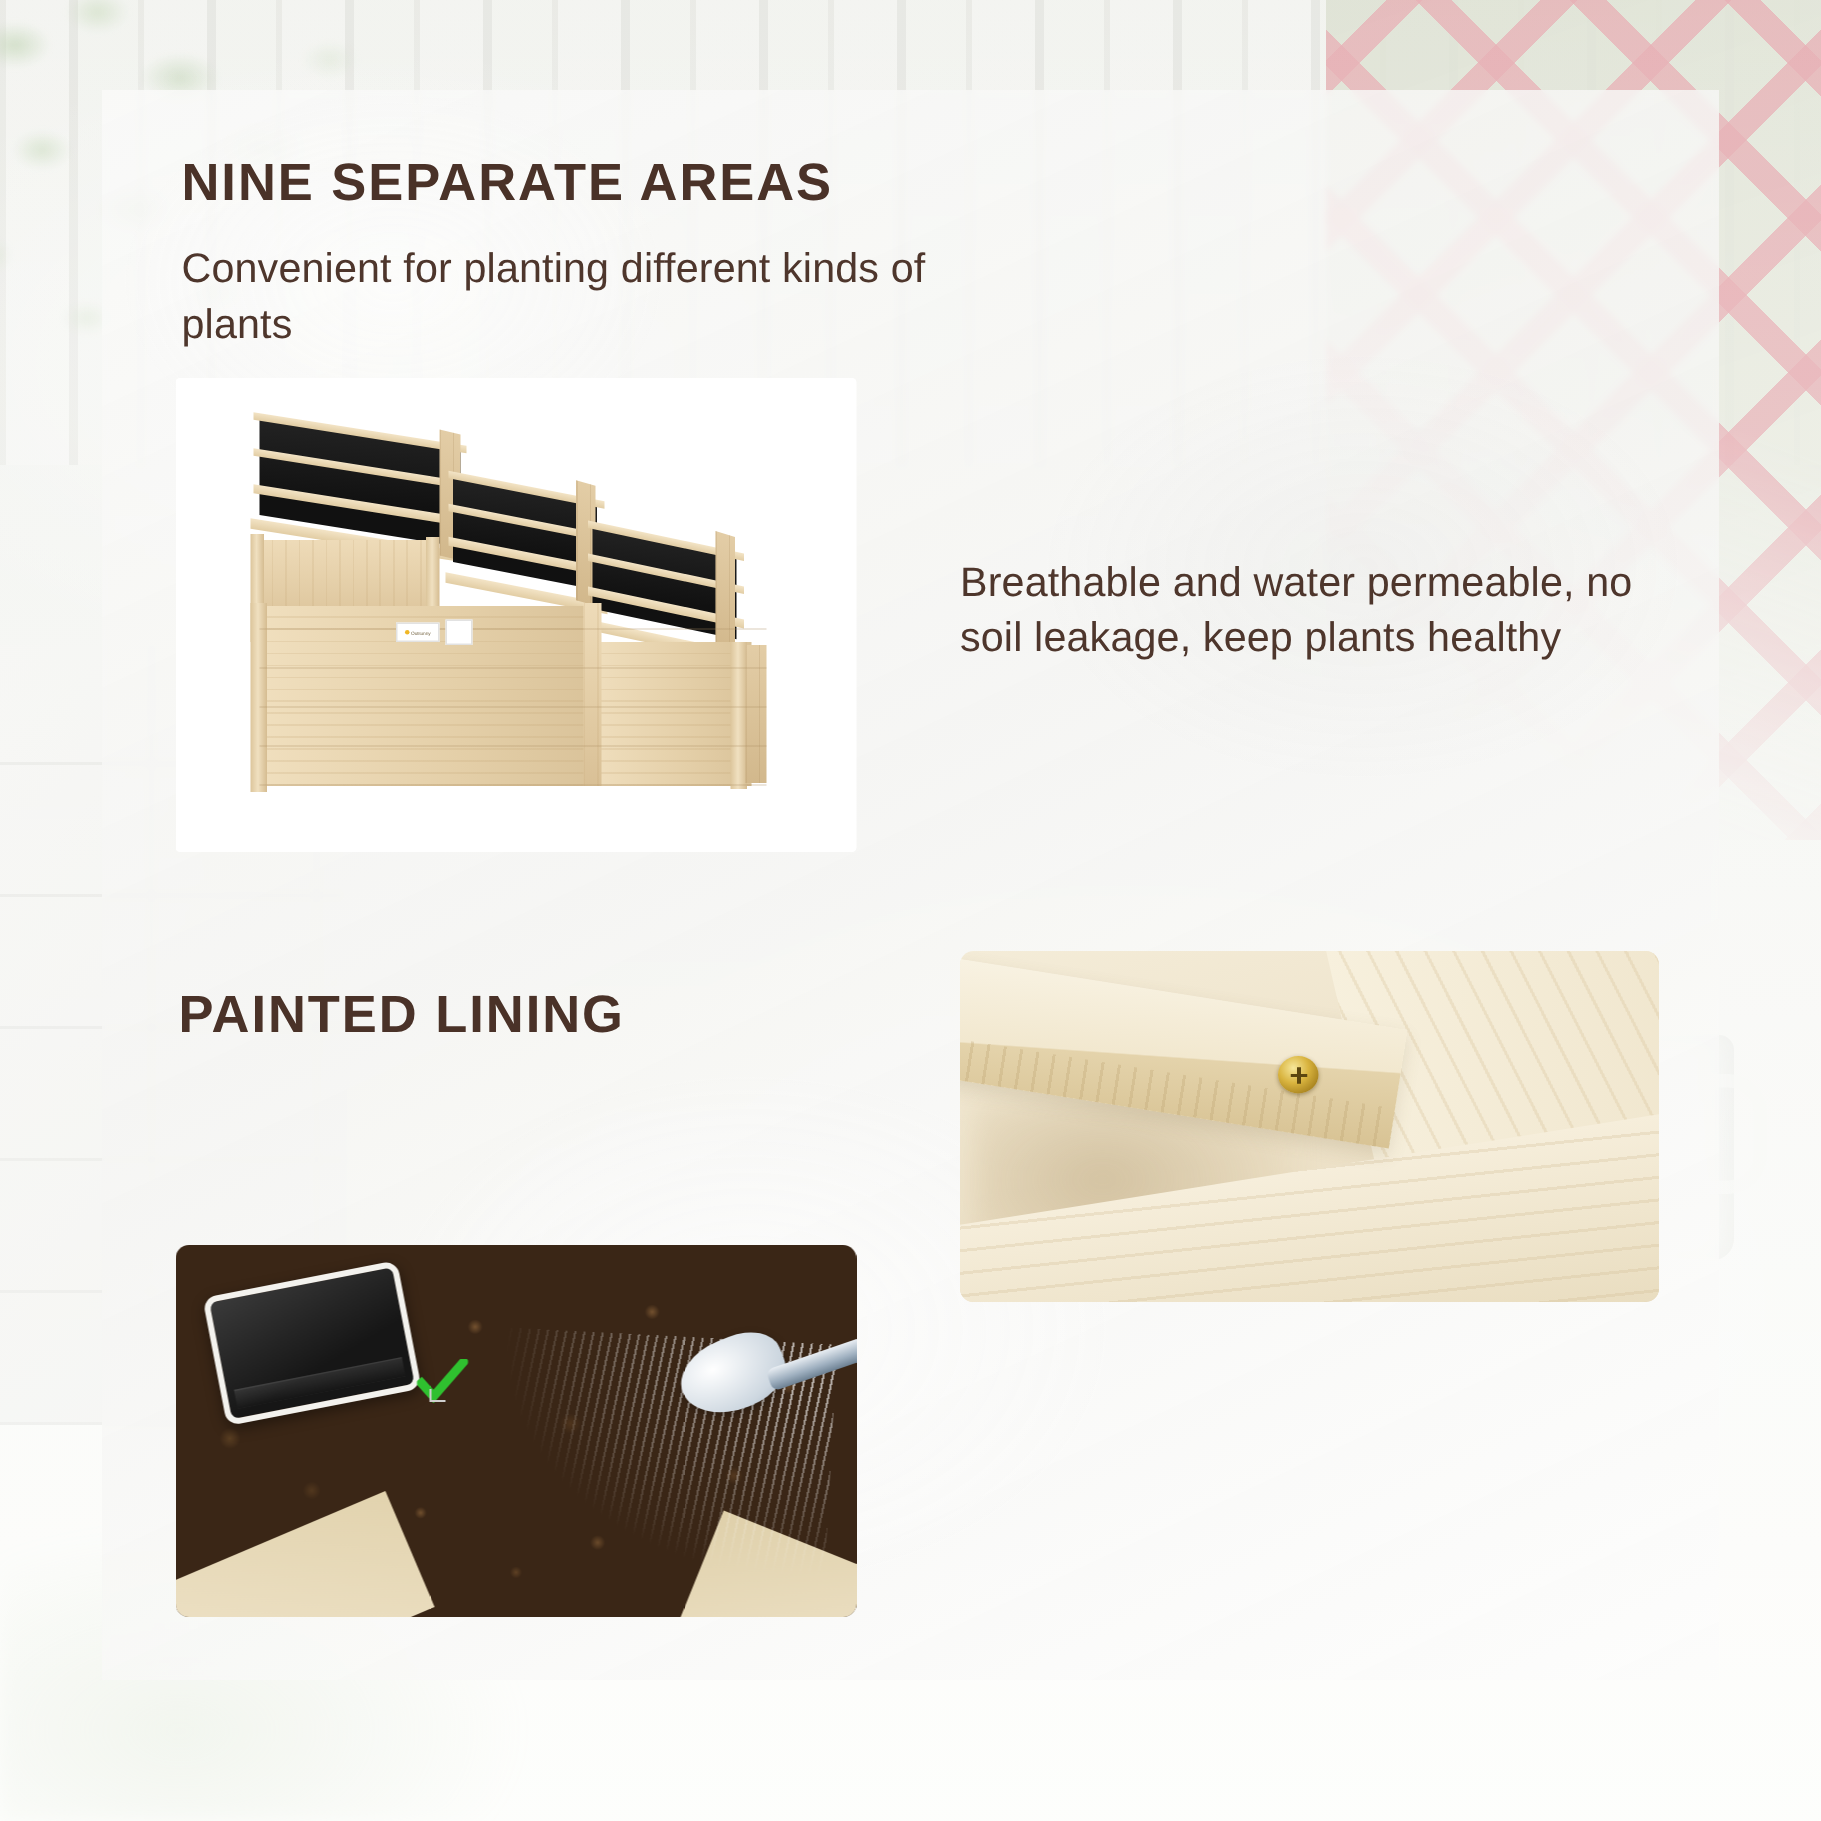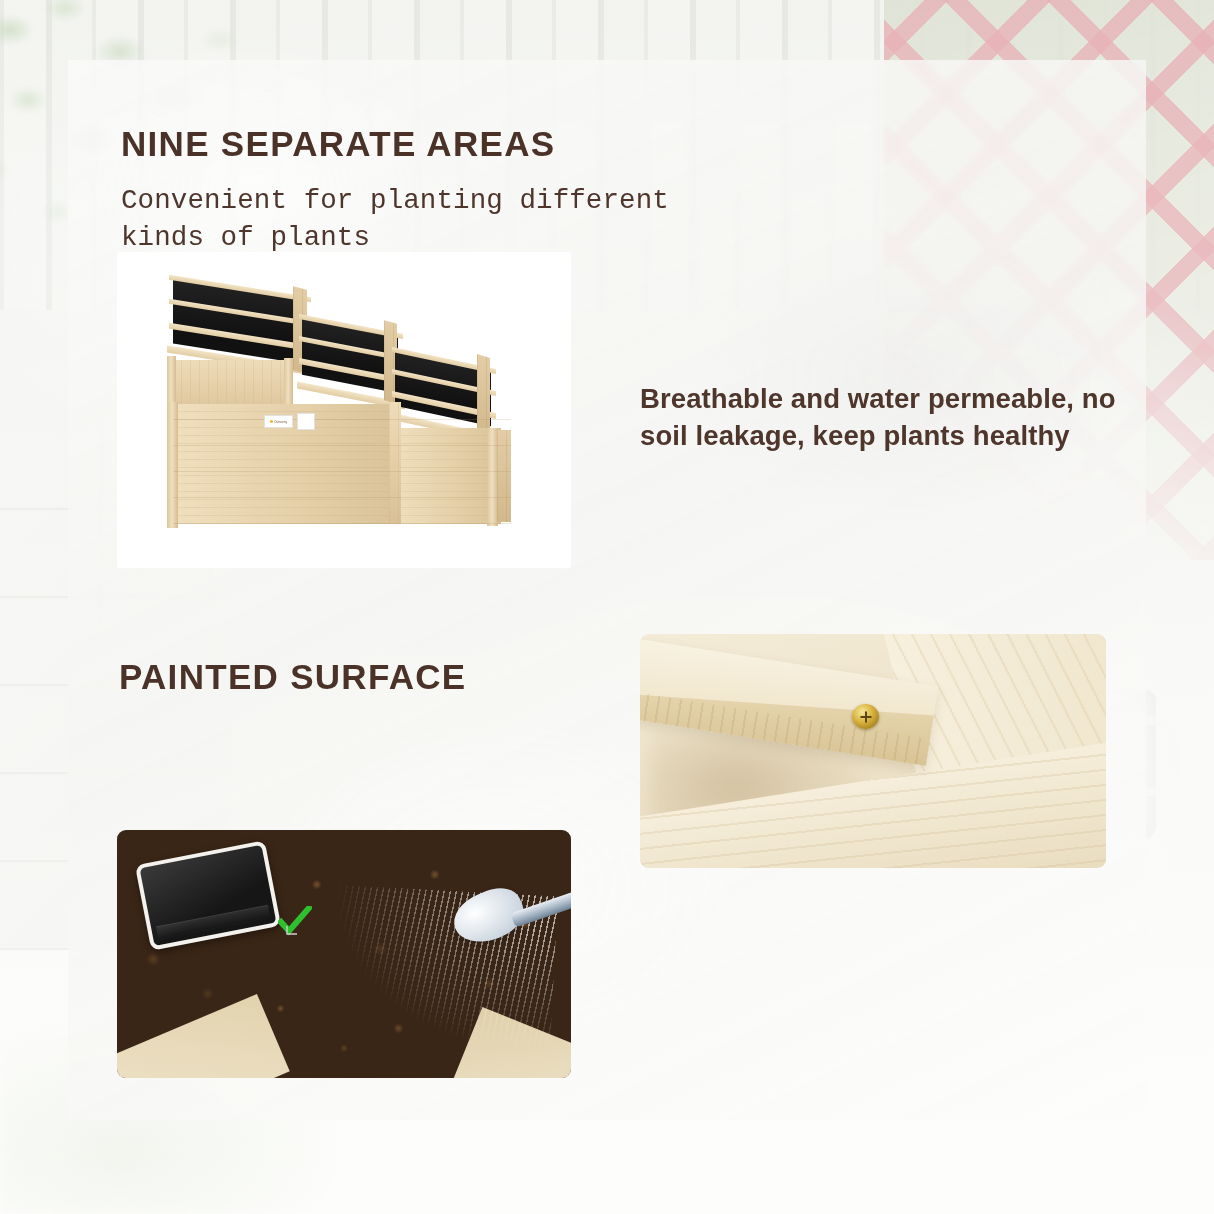--- a/index.html
+++ b/index.html
@@ -117,25 +117,25 @@
     white-space:pre-line;
   }
   .p-sub{
     color:#4e362c;
     font-weight:400;
     font-size:27.5px;
     line-height:1.33;
     letter-spacing:.1px;
   }
 
-  #block-nine{ left:121px; top:124px; width:560px; }
-  #block-nine .p-sub{ margin-top:18px;font-family:Liberation Mono, monospace; }
+  #block-nine{ left:121px; top:102px; width:560px; }
+  #block-nine .p-sub{ margin-top:18px; }
 
   #block-breathable{ left:640px; top:350px; width:480px; }
-  #block-breathable .p-sub{ margin-top:31px;font-weight:bold; }
+  #block-breathable .p-sub{ margin-top:20px; }
 
   #block-painted{ left:119px; top:657px; width:470px; }
   #block-painted .p-sub{ margin-top:17px; }
 
   
   .card{ position:absolute; overflow:hidden; z-index:3; }
 
   
   #card-product{
     left:117px; top:252px; width:454px; height:316px;
@@ -373,21 +373,21 @@
 
 <div class="card" id="card-wood">
   <div class="wd-blur"></div>
   <div class="wd-plankA"></div>
   <div class="wd-plankB"></div>
   <div class="wd-beam"></div>
   <div class="screw"></div>
 </div>
 
 <div class="block" id="block-painted">
-  <div class="h-main">PAINTED SURFACE</div>
+  <div class="h-main">PAINTED LINING</div>
 </div>
 
 <div class="card" id="card-soil">
   <div class="soil-grain"></div>
   <div class="soil-frame-l"></div>
   <div class="soil-frame-r"></div>
   <div class="liner-pack"></div>
 
   <div class="check">
     <svg viewBox="0 0 34 30" width="34" height="30" aria-hidden="true">

